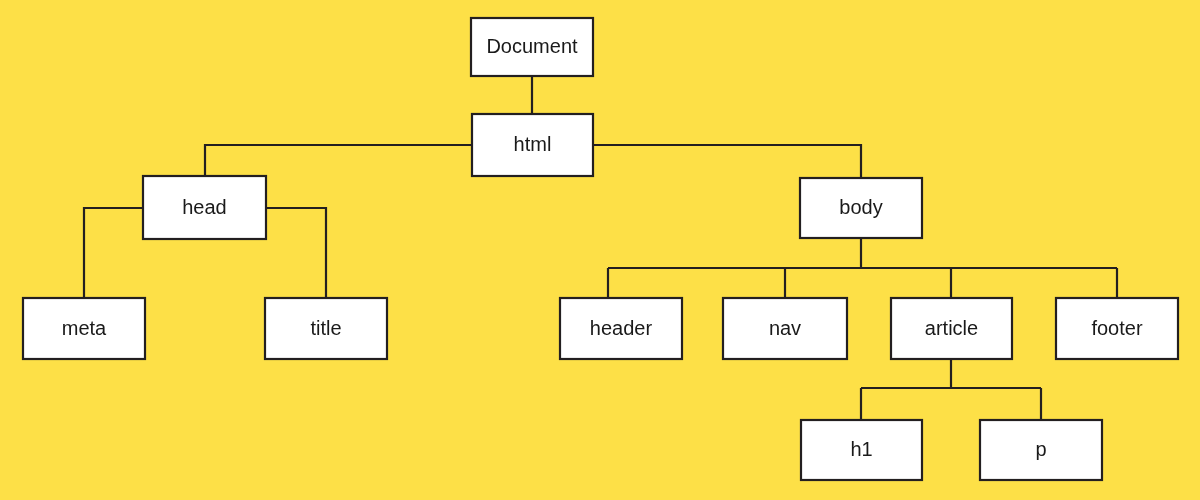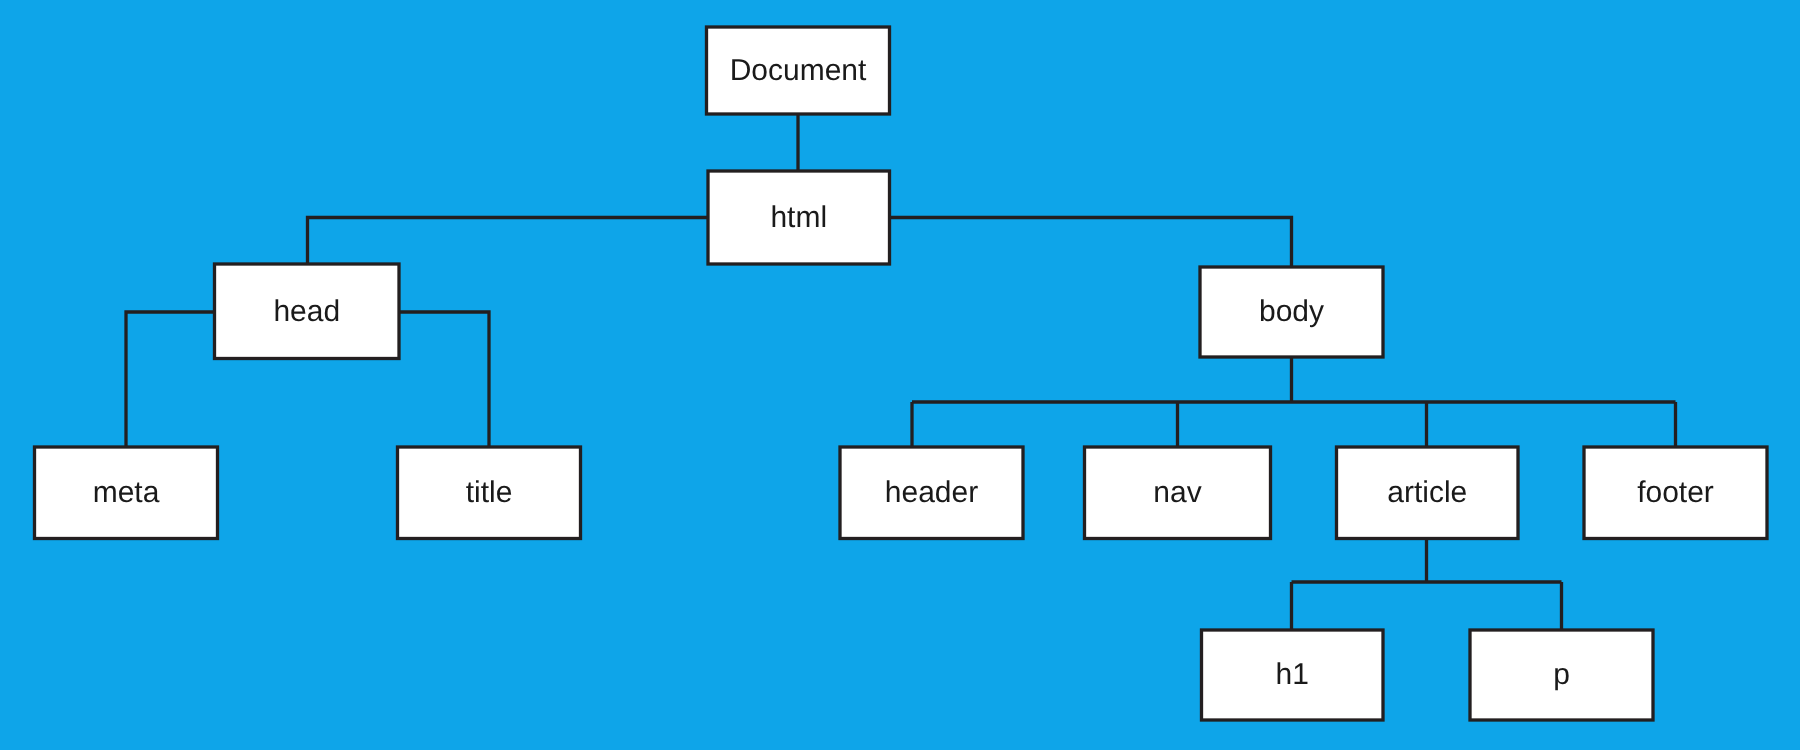--- a/index.html
+++ b/index.html
@@ -10,21 +10,21 @@
     width: 1200px;
     height: 500px;
     background: #ccd6ed;
     font-family: "Liberation Sans", sans-serif;
     overflow: hidden;
   }
   #diagram-root {
     position: relative;
     width: 1200px;
     height: 500px;
-    background: #0ea5e9;
+    background: #fde047;
   }
   #tree-svg {
     position: absolute;
     top: 0;
     left: 0;
     width: 1200px;
     height: 500px;
     display: block;
   }
   .node-box {

